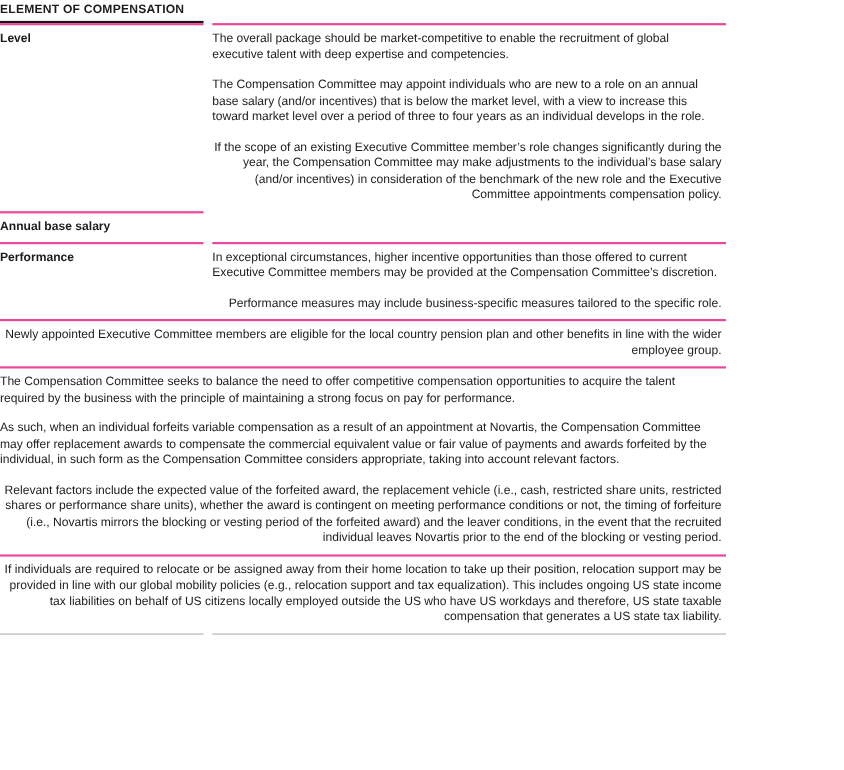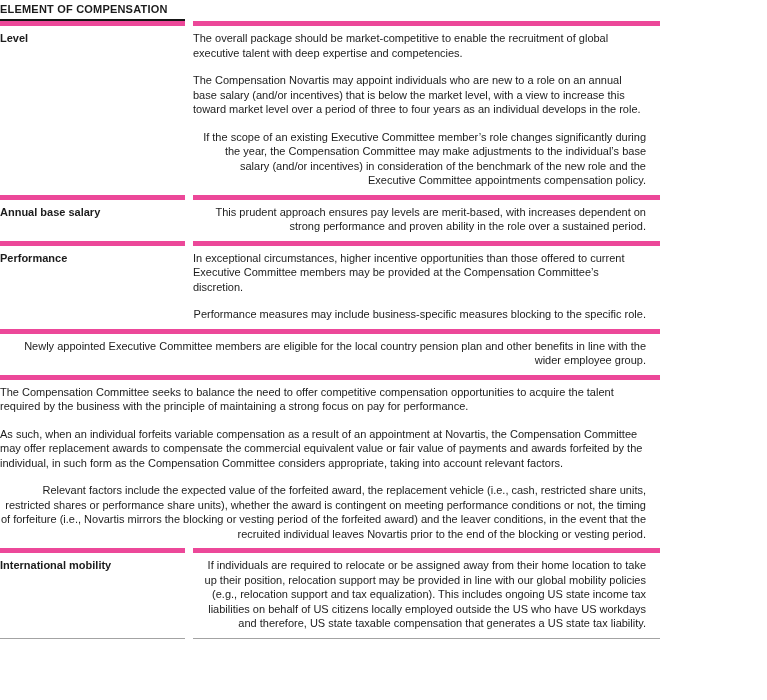--- a/index.html
+++ b/index.html
@@ -44,85 +44,81 @@
     border-bottom: 2px solid #161616;
     padding-top: 2px;
     padding-bottom: 3px;
     font-weight: 700;
     font-size: 11px;
     letter-spacing: 0.2px;
     line-height: 14px;
   }
   
   .row.data .cell {
-    border-top: 5px solid #ec4899;
+    border-top: 2px solid #ec4899;
   }
   
   .row.footer-rule .cell {
     border-top: 1px solid #a3a3a3;
     padding: 0;
     height: 0;
   }
   .cell.policy p {
-    margin: 0 14px 13px 0;
+    margin: 0 4px 13px 0;
   }
   .cell.policy p:last-child {
     margin-bottom: 0;
     text-align: right;
   }
 </style>
 </head>
 <body>
 
 <div class="comp-table">
 
   <div class="row header">
     <div class="cell label">ELEMENT OF COMPENSATION</div>
   </div>
 
   <div class="row data">
     <div class="cell label">Level</div>
     <div class="cell policy">
       <p>The overall package should be market-competitive to enable the recruitment of global executive talent with deep expertise and competencies.</p>
-      <p>The Compensation Novartis may appoint individuals who are new to a role on an annual base salary (and/or incentives) that is below the market level, with a view to increase this toward market level over a period of three to four years as an individual develops in the role.</p>
+      <p>The Compensation Committee may appoint individuals who are new to a role on an annual base salary (and/or incentives) that is below the market level, with a view to increase this toward market level over a period of three to four years as an individual develops in the role.</p>
       <p>If the scope of an existing Executive Committee member’s role changes significantly during the year, the Compensation Committee may make adjustments to the individual’s base salary (and/or incentives) in consideration of the benchmark of the new role and the Executive Committee appointments compensation policy.</p>
     </div>
   </div>
 
   <div class="row data">
     <div class="cell label">Annual base salary</div>
-    <div class="cell policy">
-      <p>This prudent approach ensures pay levels are merit-based, with increases dependent on strong performance and proven ability in the role over a sustained period.</p>
-    </div>
   </div>
 
   <div class="row data">
     <div class="cell label">Performance</div>
     <div class="cell policy">
       <p>In exceptional circumstances, higher incentive opportunities than those offered to current Executive Committee members may be provided at the Compensation Committee’s discretion.</p>
-      <p>Performance measures may include business-specific measures blocking to the specific role.</p>
+      <p>Performance measures may include business-specific measures tailored to the specific role.</p>
     </div>
   </div>
 
   <div class="row data">
     <div class="cell policy">
       <p>Newly appointed Executive Committee members are eligible for the local country pension plan and other benefits in line with the wider employee group.</p>
     </div>
   </div>
 
   <div class="row data">
     <div class="cell policy">
       <p>The Compensation Committee seeks to balance the need to offer competitive compensation opportunities to acquire the talent required by the business with the principle of maintaining a strong focus on pay for performance.</p>
       <p>As such, when an individual forfeits variable compensation as a result of an appointment at Novartis, the Compensation Committee may offer replacement awards to compensate the commercial equivalent value or fair value of payments and awards forfeited by the individual, in such form as the Compensation Committee considers appropriate, taking into account relevant factors.</p>
       <p>Relevant factors include the expected value of the forfeited award, the replacement vehicle (i.e., cash, restricted share units, restricted shares or performance share units), whether the award is contingent on meeting performance conditions or not, the timing of forfeiture (i.e., Novartis mirrors the blocking or vesting period of the forfeited award) and the leaver conditions, in the event that the recruited individual leaves Novartis prior to the end of the blocking or vesting period.</p>
     </div>
   </div>
 
   <div class="row data">
-    <div class="cell label">International mobility</div>
     <div class="cell policy">
       <p>If individuals are required to relocate or be assigned away from their home location to take up their position, relocation support may be provided in line with our global mobility policies (e.g., relocation support and tax equalization). This includes ongoing US state income tax liabilities on behalf of US citizens locally employed outside the US who have US workdays and therefore, US state taxable compensation that generates a US state tax liability.</p>
     </div>
   </div>
 
   <div class="row footer-rule">
     <div class="cell label"></div>
     <div class="cell policy"></div>
   </div>
 

